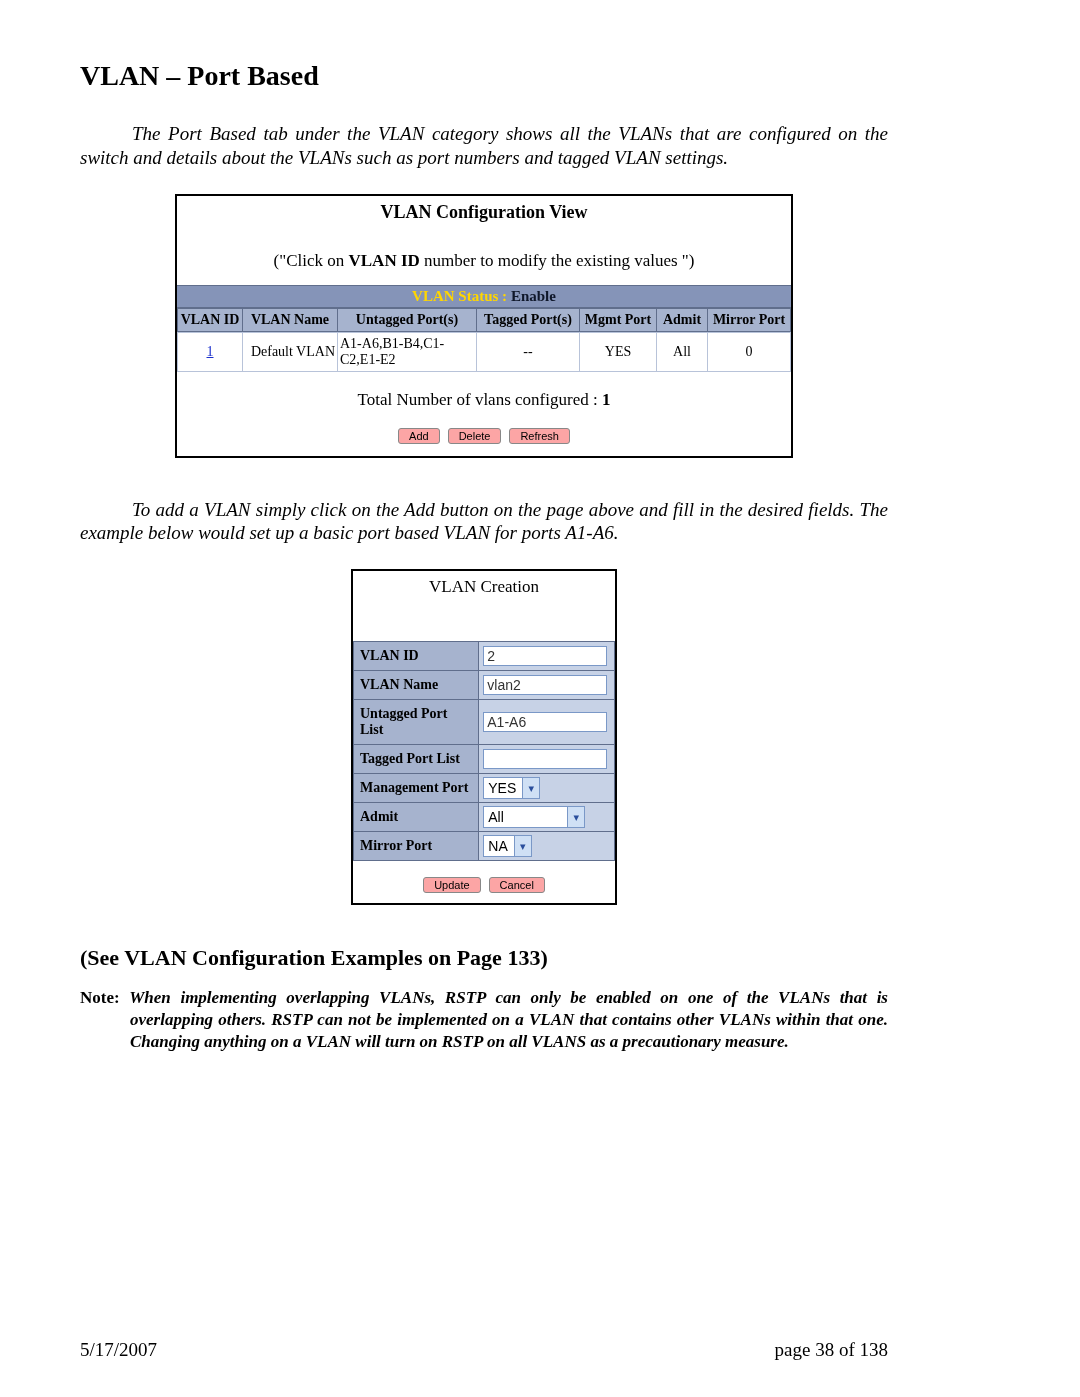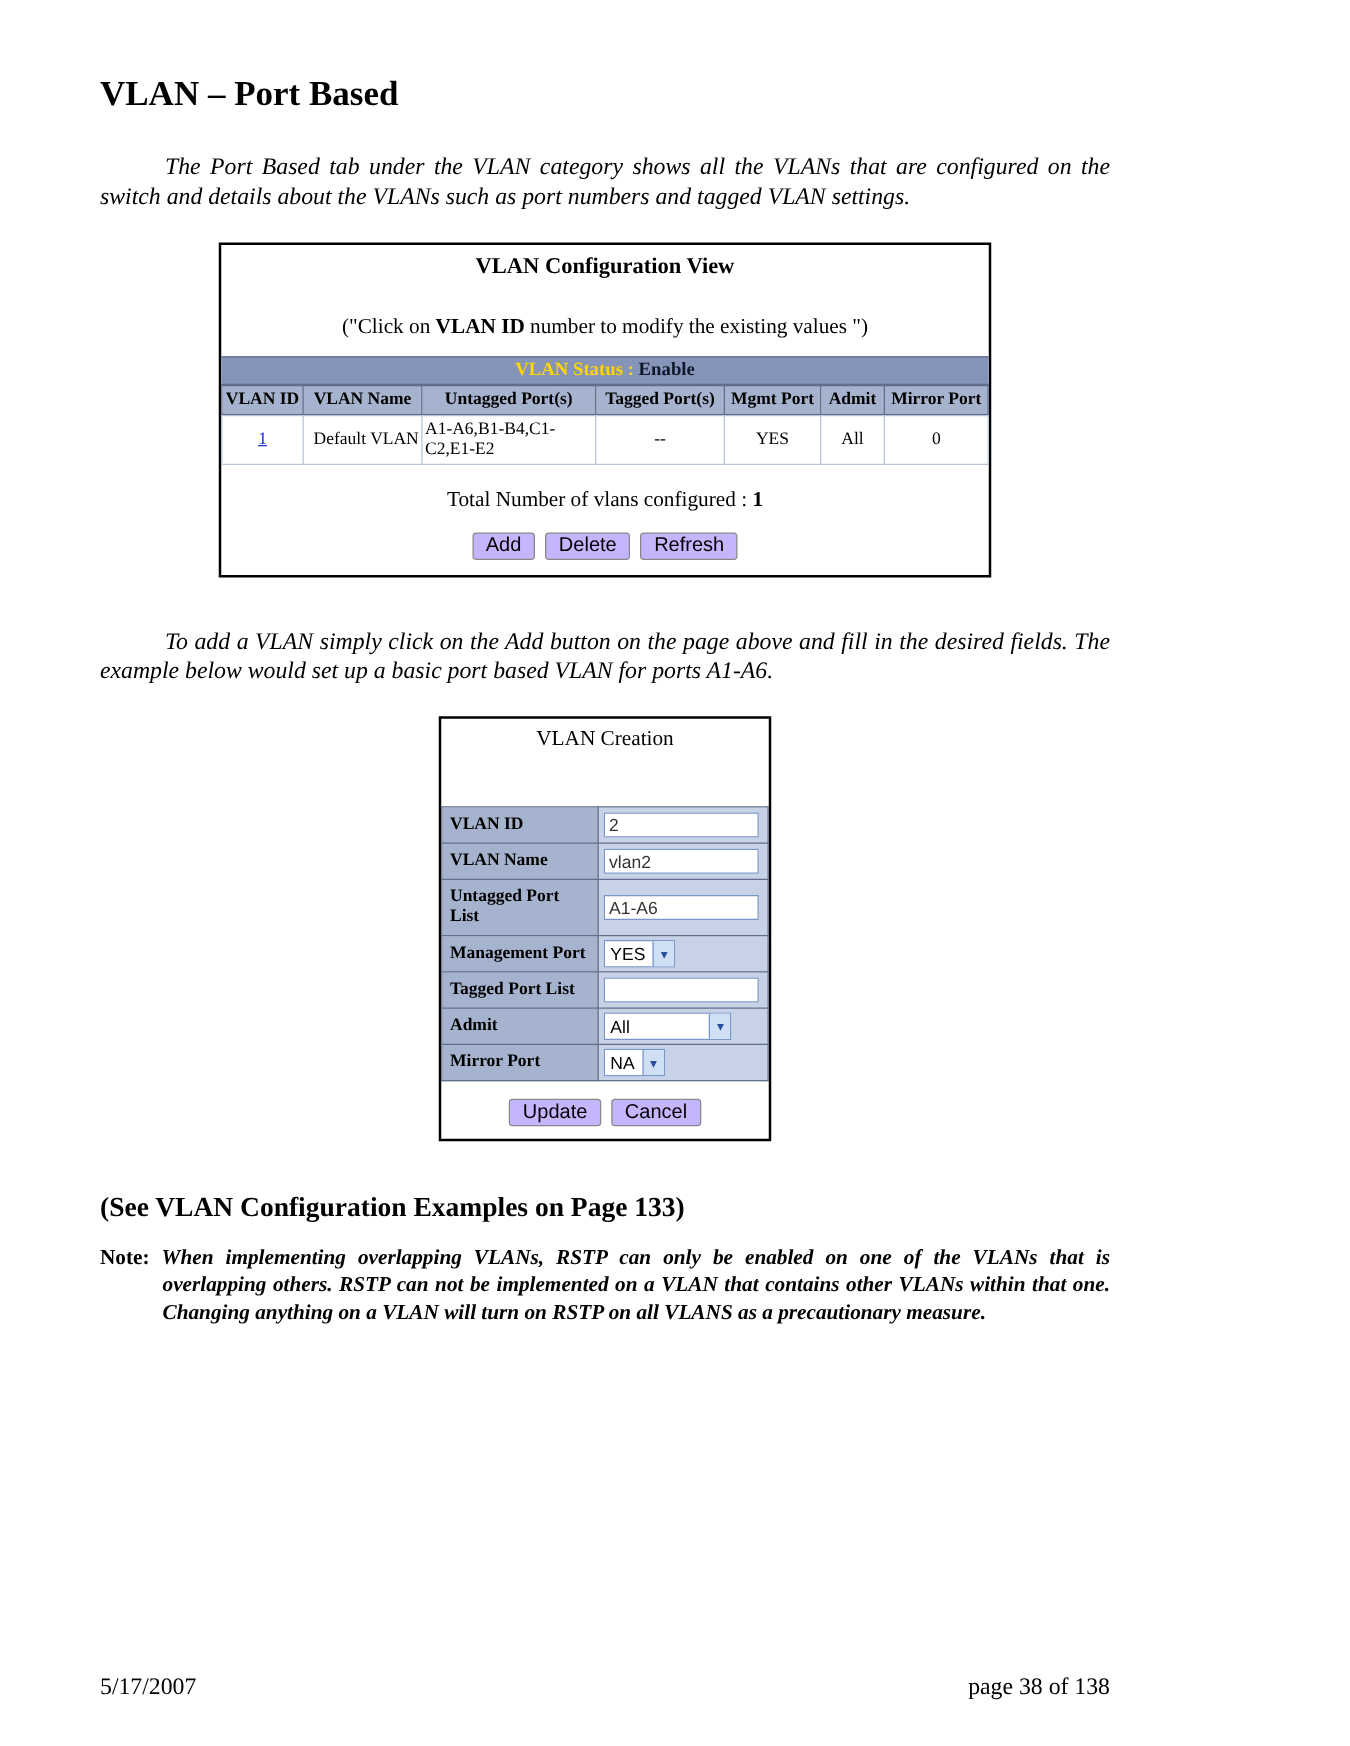--- a/index.html
+++ b/index.html
@@ -89,23 +89,23 @@
     font-size: 17px;
     padding: 18px 0 10px 0;
   }
   .btn-row {
     text-align: center;
     padding: 6px 0 12px 0;
   }
   .btn {
     display: inline-block;
     border: 1px solid #888;
-    background: #c4b5fd;
+    background: #fca5a5;
     font-family: sans-serif;
-    font-size: 16px;
+    font-size: 11px;
     padding: 1px 10px;
     margin: 0 2px;
     border-radius: 3px;
     cursor: pointer;
   }
   
   .panel2 { width: 262px; }
   .p2-title {
     text-align: center;
     font-weight: normal;
@@ -237,33 +237,33 @@
       </tr>
       <tr>
         <td class="lbl">VLAN Name</td>
         <td class="val"><input class="txt" value="vlan2" style=""></td>
       </tr>
       <tr>
         <td class="lbl">Untagged Port List</td>
         <td class="val"><input class="txt" value="A1-A6" style=""></td>
       </tr>
       <tr>
+        <td class="lbl">Tagged Port List</td>
+        <td class="val"><input class="txt" value="" style=""></td>
+      </tr>
+      <tr>
         <td class="lbl">Management Port</td>
         <td class="val">
           <span class="sel">
             <span class="sel-text">YES</span>
             <span class="sel-btn">▾</span>
           </span>
         </td>
       </tr>
       <tr>
-        <td class="lbl">Tagged Port List</td>
-        <td class="val"><input class="txt" value="" style=""></td>
-      </tr>
-      <tr>
         <td class="lbl">Admit</td>
         <td class="val">
           <span class="sel wide">
             <span class="sel-text" style="flex:1">All</span>
             <span class="sel-btn">▾</span>
           </span>
         </td>
       </tr>
       <tr>
         <td class="lbl">Mirror Port</td>

